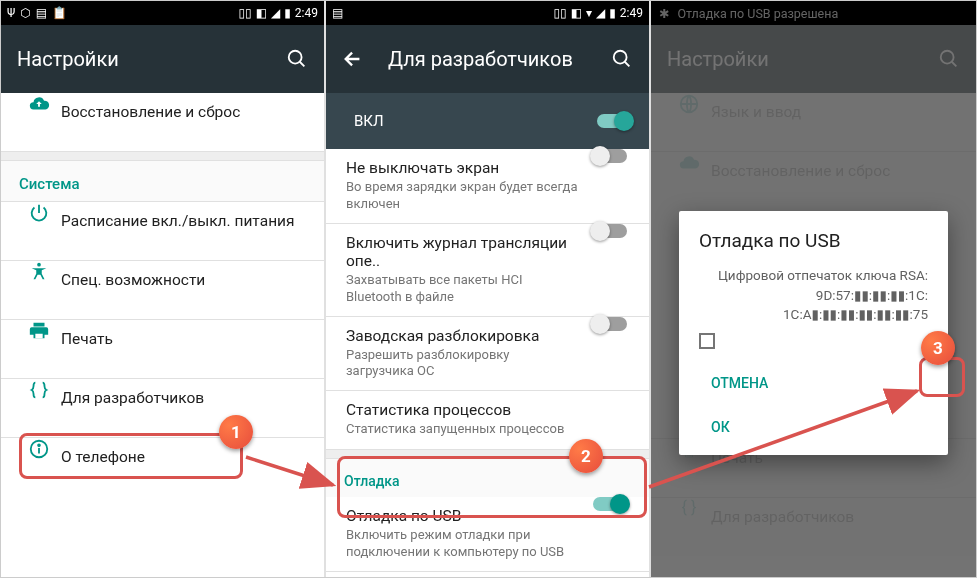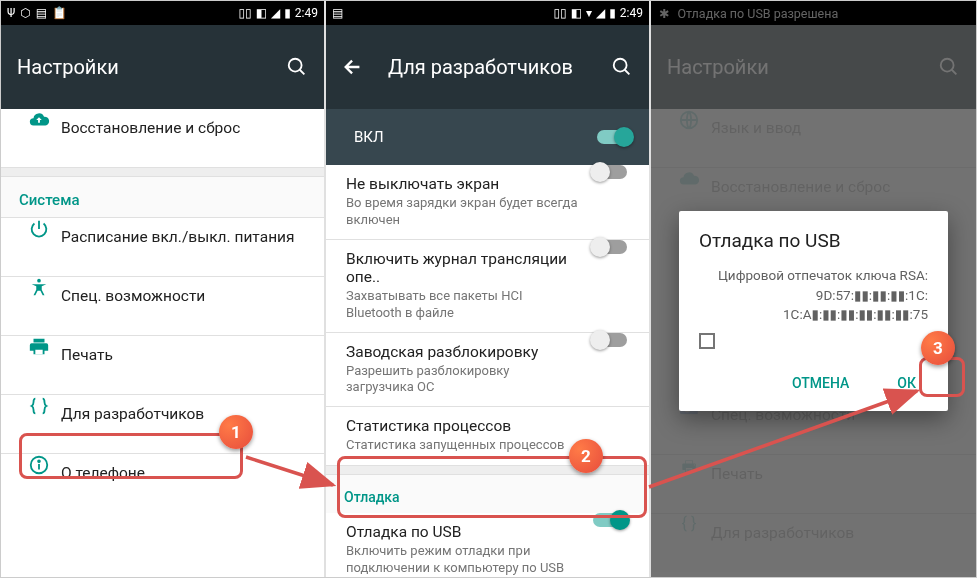--- a/index.html
+++ b/index.html
@@ -11,21 +11,21 @@
     border: 1px solid #ccc;
   }
   .phones { display: flex; width: 100%; height: 100%; }
   .phone { width: 325px; height: 576px; background: #fff; position: relative; overflow: hidden; border-right: 2px solid #e0e0e0;}
   .phone:last-child { border-right: none; }
 
   .statusbar { height: 24px; background: #000; color: #fff; display: flex; align-items: center; justify-content: space-between; padding: 0 6px; font-size: 12px; }
   .sb-left, .sb-right { display: flex; align-items: center; gap: 5px; }
   .sb-right { gap: 4px; }
 
-  .appbar { height: 84px; background: #263238; color: #fff; display: flex; align-items: center; padding: 0 16px; font-size: 20px; font-weight: 400; }
+  .appbar { height: 68px; background: #263238; color: #fff; display: flex; align-items: center; padding: 0 16px; font-size: 20px; font-weight: 400; }
   .appbar .back-arrow { margin-right: 24px; }
   .appbar .title { flex: 1; }
   .appbar .search { }
 
   .toggle-row { height: 56px; background: #37474F; display: flex; align-items: center; justify-content: space-between; padding: 0 18px 0 28px; color: #fff; font-size: 15px;}
   
   .list { background: #fafafa; }
   .section-h { padding: 14px 18px 8px; color: #009688; font-size: 14px; font-weight: 500; }
   .section-h.sys { font-size: 15px;}
   .row { display: flex; align-items: flex-start; padding: 0 16px; min-height: 58px; background: #fff;}
@@ -42,21 +42,21 @@
   .switch.off { background:#9e9e9e; } .switch.off::after { background:#eee; left:-3px; }
   .switch.on { background:#80cbc4; } .switch.on::after { background:#009688; right:-3px;}
   .switch.big.on::after{ background:#26a69a;}
 
   .scrim { position:absolute; inset:0; background:rgba(0,0,0,.55); }
   .dialog { position:absolute; left:28px; right:28px; top:210px; background:#fff; border-radius:2px; box-shadow:0 8px 24px rgba(0,0,0,.4); padding: 18px 20px 10px;}
   .dialog .dtitle { font-size: 19px; color:#212121; margin-bottom:14px;}
   .dialog .dbody { font-size: 13.5px; color:#616161; line-height:1.45;text-align:right;}
   .dialog .dcheck { display:flex; align-items:flex-start; gap:10px; margin-top:6px; font-size:13.5px; color:#616161;}
   .dialog .dcheck .box { width:16px; height:16px; border:2px solid #757575; flex-shrink:0; margin-top:2px;}
-  .dialog .dactions { display:flex; justify-content:flex-end; gap:24px; margin-top:16px;}
+  .dialog .dactions { display:flex; justify-content:flex-end; gap:8px; margin-top:16px;flex-direction:column;}
   .dialog .dbtn { padding: 10px 12px; font-size:14px; font-weight:500; color:#009688;}
   .dim-list .row, .dim-list .section-h { opacity:.35; filter: blur(.2px);}
   .dim-list .appbar, .dim-list .statusbar { }
 
   .hl-box { position:absolute; border:3px solid #d9534f; border-radius:8px; pointer-events:none; }
   .badge { position:absolute; width:34px; height:34px; border-radius:50%; background: radial-gradient(circle at 30% 30%, #ff7b47, #e74c3c); color:#fff; display:flex; align-items:center; justify-content:center; font-weight:700; font-size:17px; box-shadow:0 2px 4px rgba(0,0,0,.4); pointer-events:none;}
   svg.arrow { position:absolute; pointer-events:none; overflow:visible; }
 
   .icon svg, .sb-left svg, .sb-right svg, .appbar svg { display:block;}
   .notif-bar { height:24px; background:#000; color:#ddd; display:flex; align-items:center; padding:0 8px; font-size:12.5px; gap:8px;}
@@ -216,21 +216,21 @@
             <div class="ptit">Включить журнал трансляции опе..</div>
             <div class="psub">Захватывать все пакеты HCI Bluetooth в файле</div>
           </div>
         <div class="switch-slot">
             <div class="switch off"></div>
           </div>
       </div>
       <div class="divider"></div>
       <div class="row">
         <div class="texts" style="padding-left:4px;">
-            <div class="ptit">Заводская разблокировку</div>
+            <div class="ptit">Заводская разблокировка</div>
             <div class="psub">Разрешить разблокировку загрузчика ОС</div>
           </div>
         <div class="switch-slot">
             <div class="switch off"></div>
           </div>
       </div>
       <div class="divider"></div>
       <div class="row">
         <div class="texts" style="padding-left:4px;">
             <div class="ptit">Статистика процессов</div>

